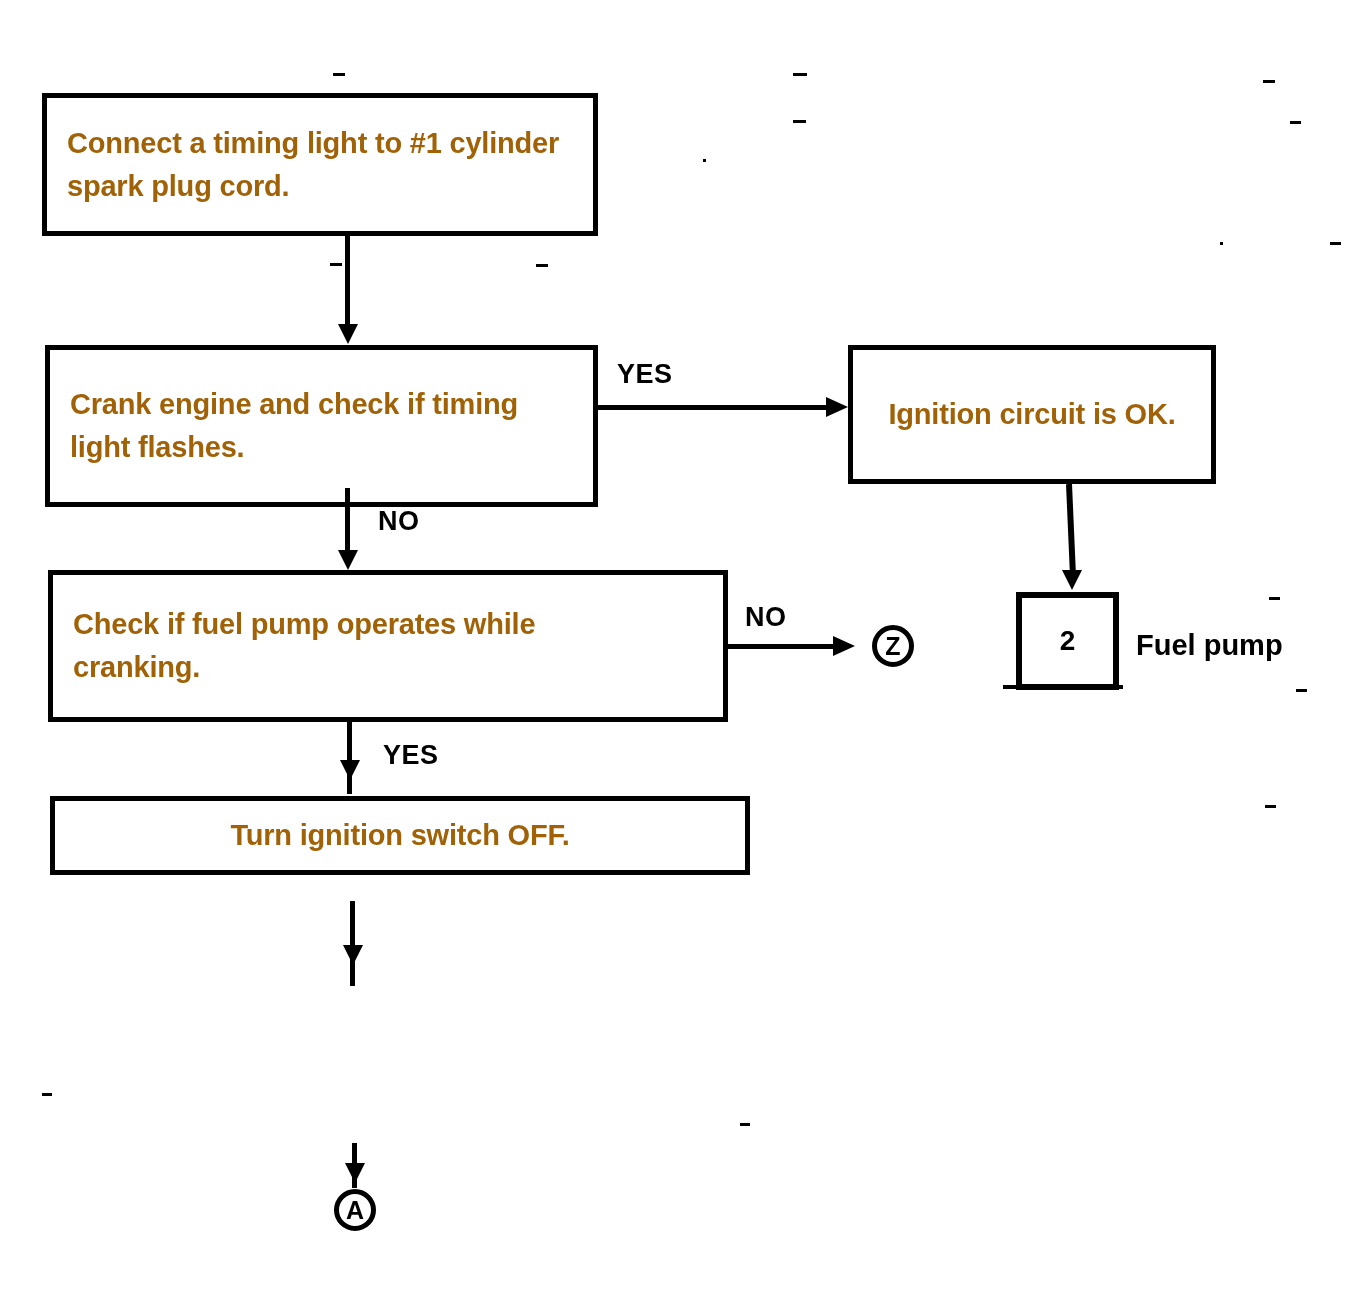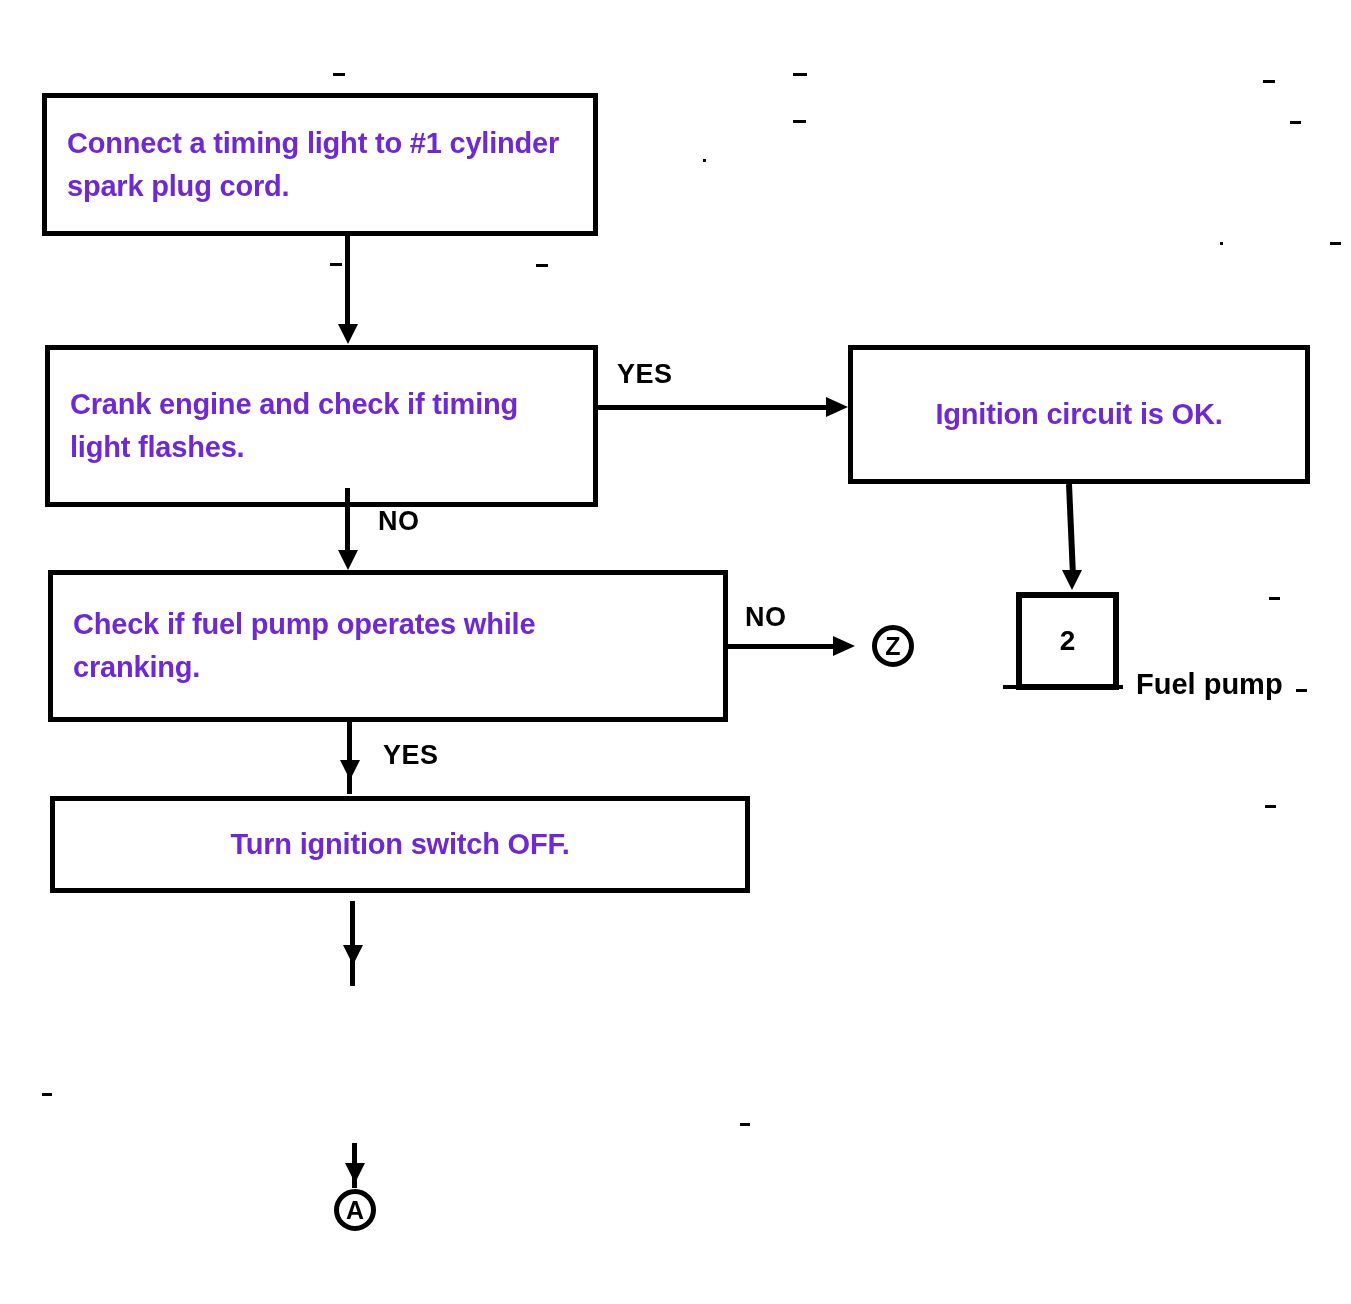--- a/index.html
+++ b/index.html
@@ -22,21 +22,21 @@
   .box {
     position: absolute;
     box-sizing: border-box;
     border: 5px solid #000000;
     background: #ffffff;
     display: flex;
     align-items: center;
   }
   .box-text {
     font-weight: bold;
-    color: #6d28d9;
+    color: #a16207;
     line-height: 1.48;
     letter-spacing: -0.2px;
     white-space: pre-line;
   }
   .tx-left  { padding-left: 20px; text-align: left;  }
   .tx-center{ width: 100%; text-align: center; }
 
   
   .vline {
     position: absolute;
@@ -102,21 +102,20 @@
     font-weight: bold;
     font-size: 28px;
     color: #000000;
   }
   .ref-label {
     position: absolute;
     font-weight: bold;
     font-size: 29px;
     color: #000000;
     white-space: nowrap;
-    margin-top: 39px;
   }
 
   
   .artifact {
     position: absolute;
     background: #000000;
   }
 </style>
 </head>
 <body>
@@ -153,21 +152,21 @@
 
   <div class="box" style="left:45px;top:345px;width:553px;height:162px;">
     <div class="box-text tx-left" style="font-size:29px;">Crank engine and check if timing
 light flashes.</div>
   </div>
 
   <div class="hline" style="left:598px;top:405px;width:230px;"></div>
   <div class="arrow-right" style="left:826px;top:397px;"></div>
   <div class="edge-label" style="left:617px;top:359px;">YES</div>
 
-  <div class="box" style="left:848px;top:345px;width:462px;height:139px;">
+  <div class="box" style="left:848px;top:345px;width:368px;height:139px;">
     <div class="box-text tx-center" style="font-size:29px;">Ignition circuit is OK.</div>
   </div>
 
   <div style="position:absolute;left:1060px;top:484px;width:22px;height:92px;">
     <svg width="22" height="92" style="display:block;">
       <line x1="9" y1="0" x2="13" y2="92" stroke="#000000" stroke-width="6"></line>
     </svg>
   </div>
   <div class="arrow-down" style="left:1062px;top:570px;"></div>
 
@@ -191,21 +190,21 @@
   <div class="edge-label" style="left:745px;top:602px;">NO</div>
 
   <div class="circle-conn" style="left:872px;top:625px;width:42px;height:42px;">
     <span>Z</span>
   </div>
 
   <div class="vline" style="left:347px;top:722px;height:72px;"></div>
   <div class="arrow-down" style="left:340px;top:760px;"></div>
   <div class="edge-label" style="left:383px;top:740px;">YES</div>
 
-  <div class="box" style="left:50px;top:796px;width:700px;height:97px;">
+  <div class="box" style="left:50px;top:796px;width:700px;height:79px;">
     <div class="box-text tx-center" style="font-size:29px;">Turn ignition switch OFF.</div>
   </div>
 
   <div class="vline" style="left:350px;top:901px;height:85px;"></div>
   <div class="arrow-down" style="left:343px;top:945px;"></div>
 
 
   <div class="vline" style="left:352px;top:1143px;height:45px;"></div>
   <div class="arrow-down" style="left:345px;top:1163px;"></div>
 

